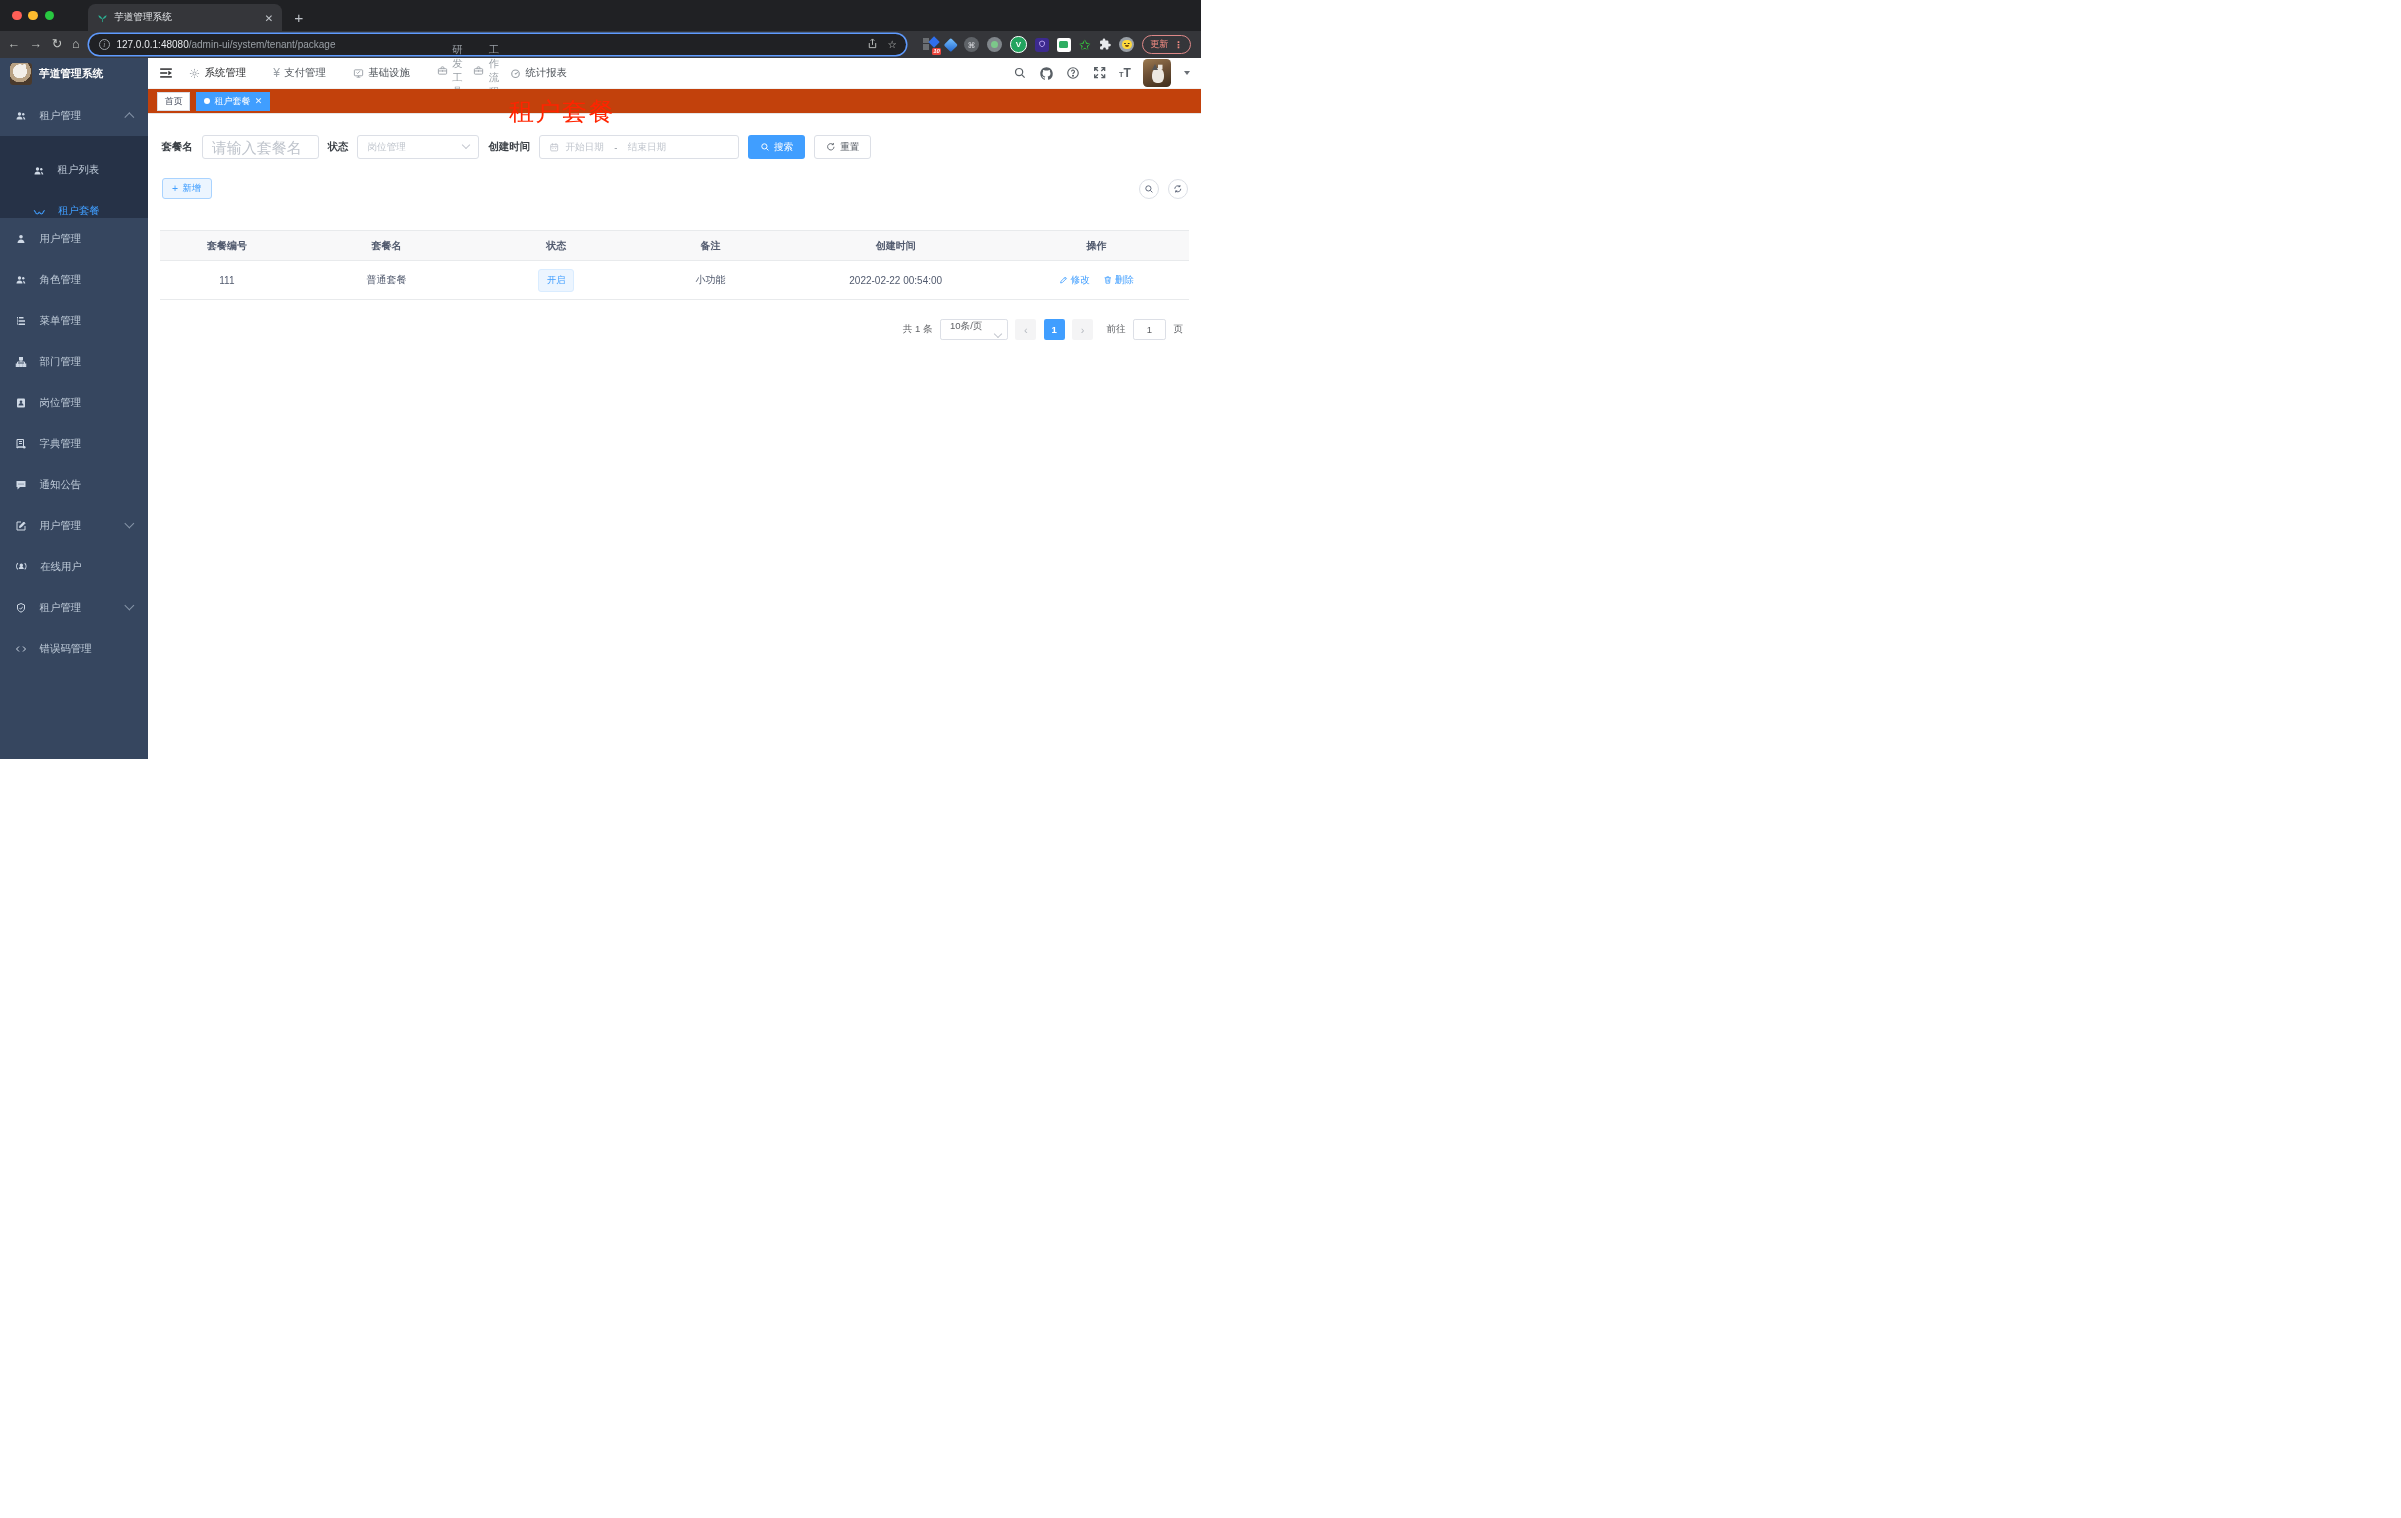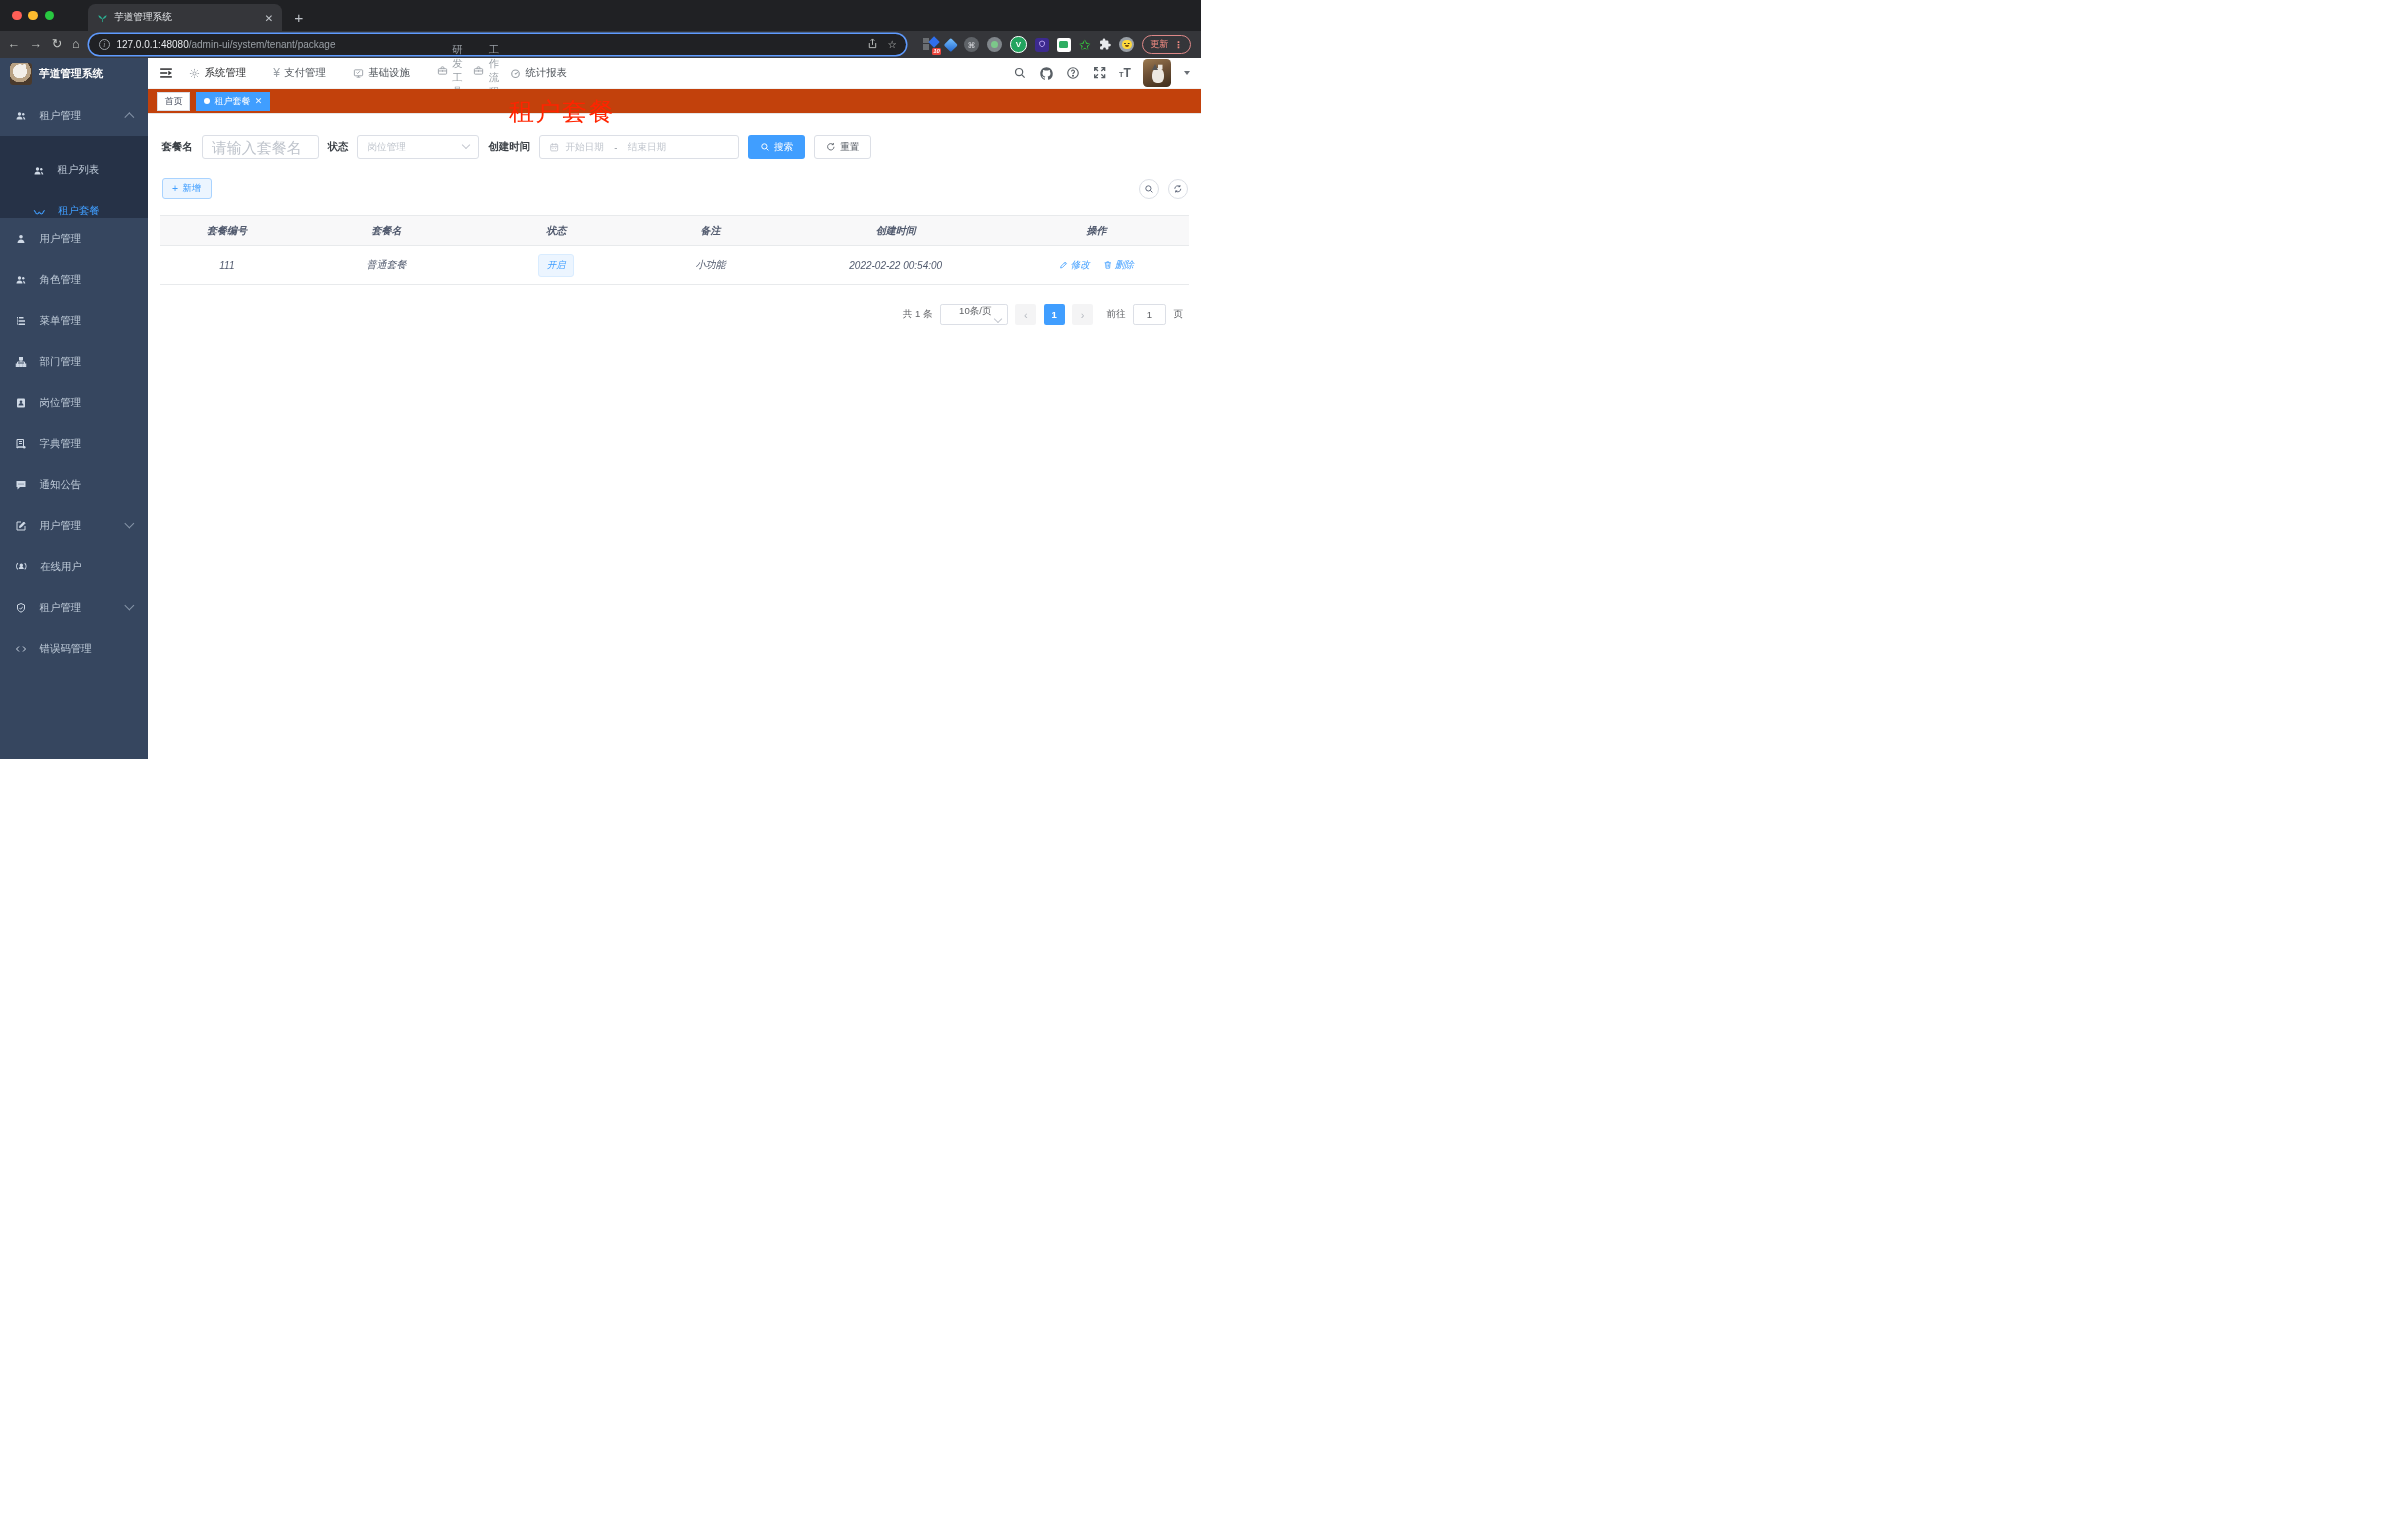--- a/index.html
+++ b/index.html
@@ -131,34 +131,34 @@
     gap:4.4px; padding:0 11px; cursor:pointer; border:0.7px solid transparent; }
   .btn-primary { background:#409eff; color:#fff; }
   .btn-default { background:#fff; border-color:#dcdfe6; color:#5a6068; }
   .toolbar-row { display:flex; align-items:center; margin:19px 1.5px 0 1.5px; }
   .btn-add { height:21px; padding:0 9.6px; background:#ecf5ff; border:0.7px solid #a9d3ff;
     color:#409eff; border-radius:3px; font-size:9.2px; display:flex; align-items:center; gap:4.4px; cursor:pointer;}
   .round-group { margin-left:auto; display:flex; gap:9px; }
   .round-btn { width:20px; height:20px; border-radius:50%; border:0.7px solid #dcdfe6;
     display:flex; align-items:center; justify-content:center; color:#515a6e; cursor:pointer; background:#fff;}
 
-  table.grid { width:100%; border-collapse:collapse; margin-top:16px; border-top:0.7px solid #e8eaec;font-style:italic; }
+  table.grid { width:100%; border-collapse:collapse; margin-top:31px; border-top:0.7px solid #e8eaec; }
   .grid th { background:#f8f8f9; color:#515a6e; font-size:10px; height:30px;
     border-bottom:0.7px solid #e8eaec; font-weight:bold; text-align:center; }
   .grid td { height:39px; font-size:10px; color:#515a6e; text-align:center;
     border-bottom:0.7px solid #e8eaec; }
   .status-tag { display:inline-block; padding:3.7px 8.1px; background:#ecf5ff;
     border:0.7px solid #d9ecff; color:#409eff; border-radius:3px; font-size:9.2px; }
   .op-link { color:#409eff; font-size:9.6px; display:inline-flex; align-items:center; gap:2.2px;
     cursor:pointer; margin:0 5.2px; }
 
   .pager { display:flex; align-items:center; justify-content:flex-end; gap:7.4px;
     margin-top:19px; font-size:9.6px; color:#606266; padding-right:6px; }
   .psel { width:68px; height:21px; border:0.7px solid #dcdfe6; border-radius:2.2px;
-    display:flex; align-items:center; padding:0 6px 0 9px; color:#606266; cursor:pointer;flex-direction:column; }
+    display:flex; align-items:flex-start; padding:0 6px 0 9px; color:#606266; cursor:pointer;flex-direction:column; }
   .pbtn { width:21px; height:21px; border-radius:2.2px; background:#f4f4f5; color:#b6bac1;
     display:flex; align-items:center; justify-content:center; font-size:11px; cursor:pointer; }
   .pbtn.active { background:#409eff; color:#fff; font-weight:bold; font-size:9.6px; }
   .goto-input { width:33px; height:21px; border:0.7px solid #dcdfe6; border-radius:2.2px;
     text-align:center; font-size:9.6px; color:#606266; outline:none; font-family:inherit; }
 </style>
 </head>
 <body>
 
 <div class="tabstrip">

